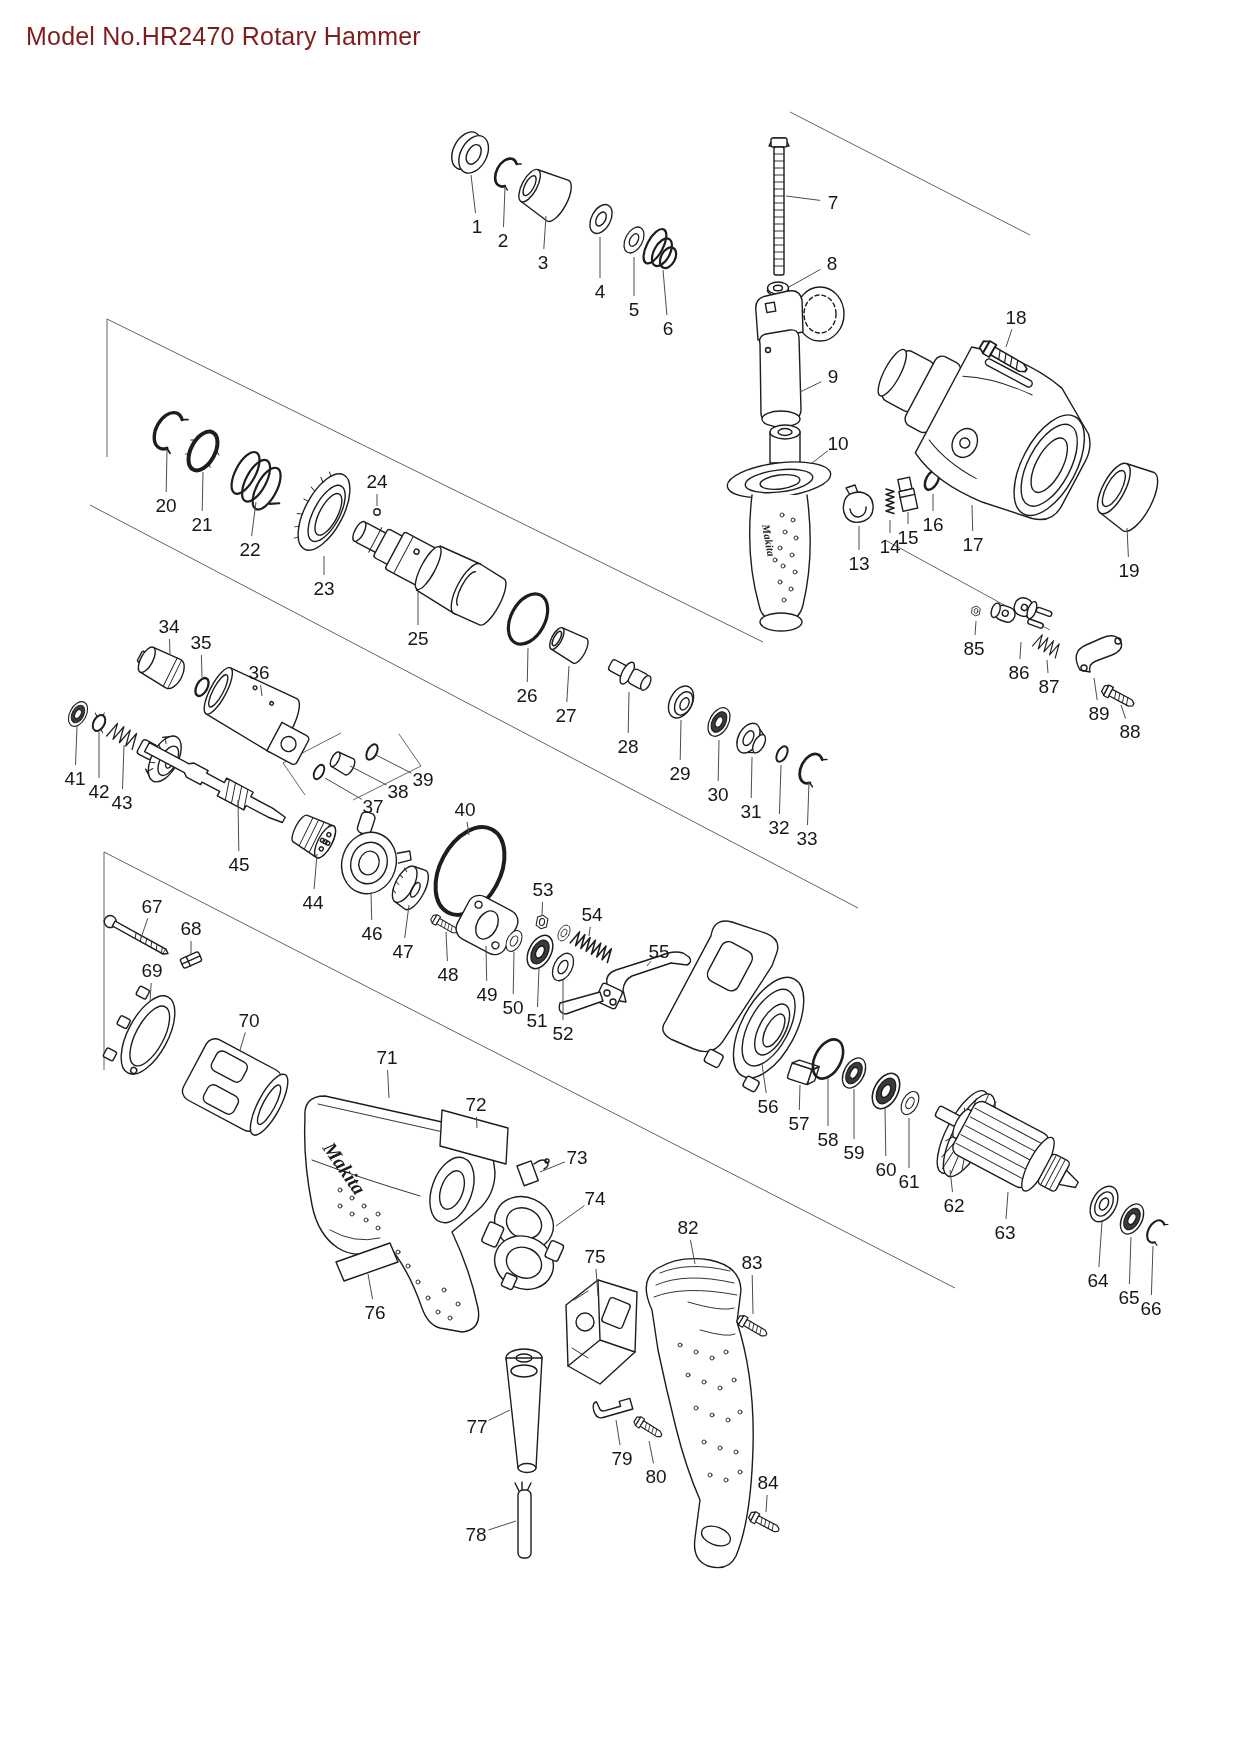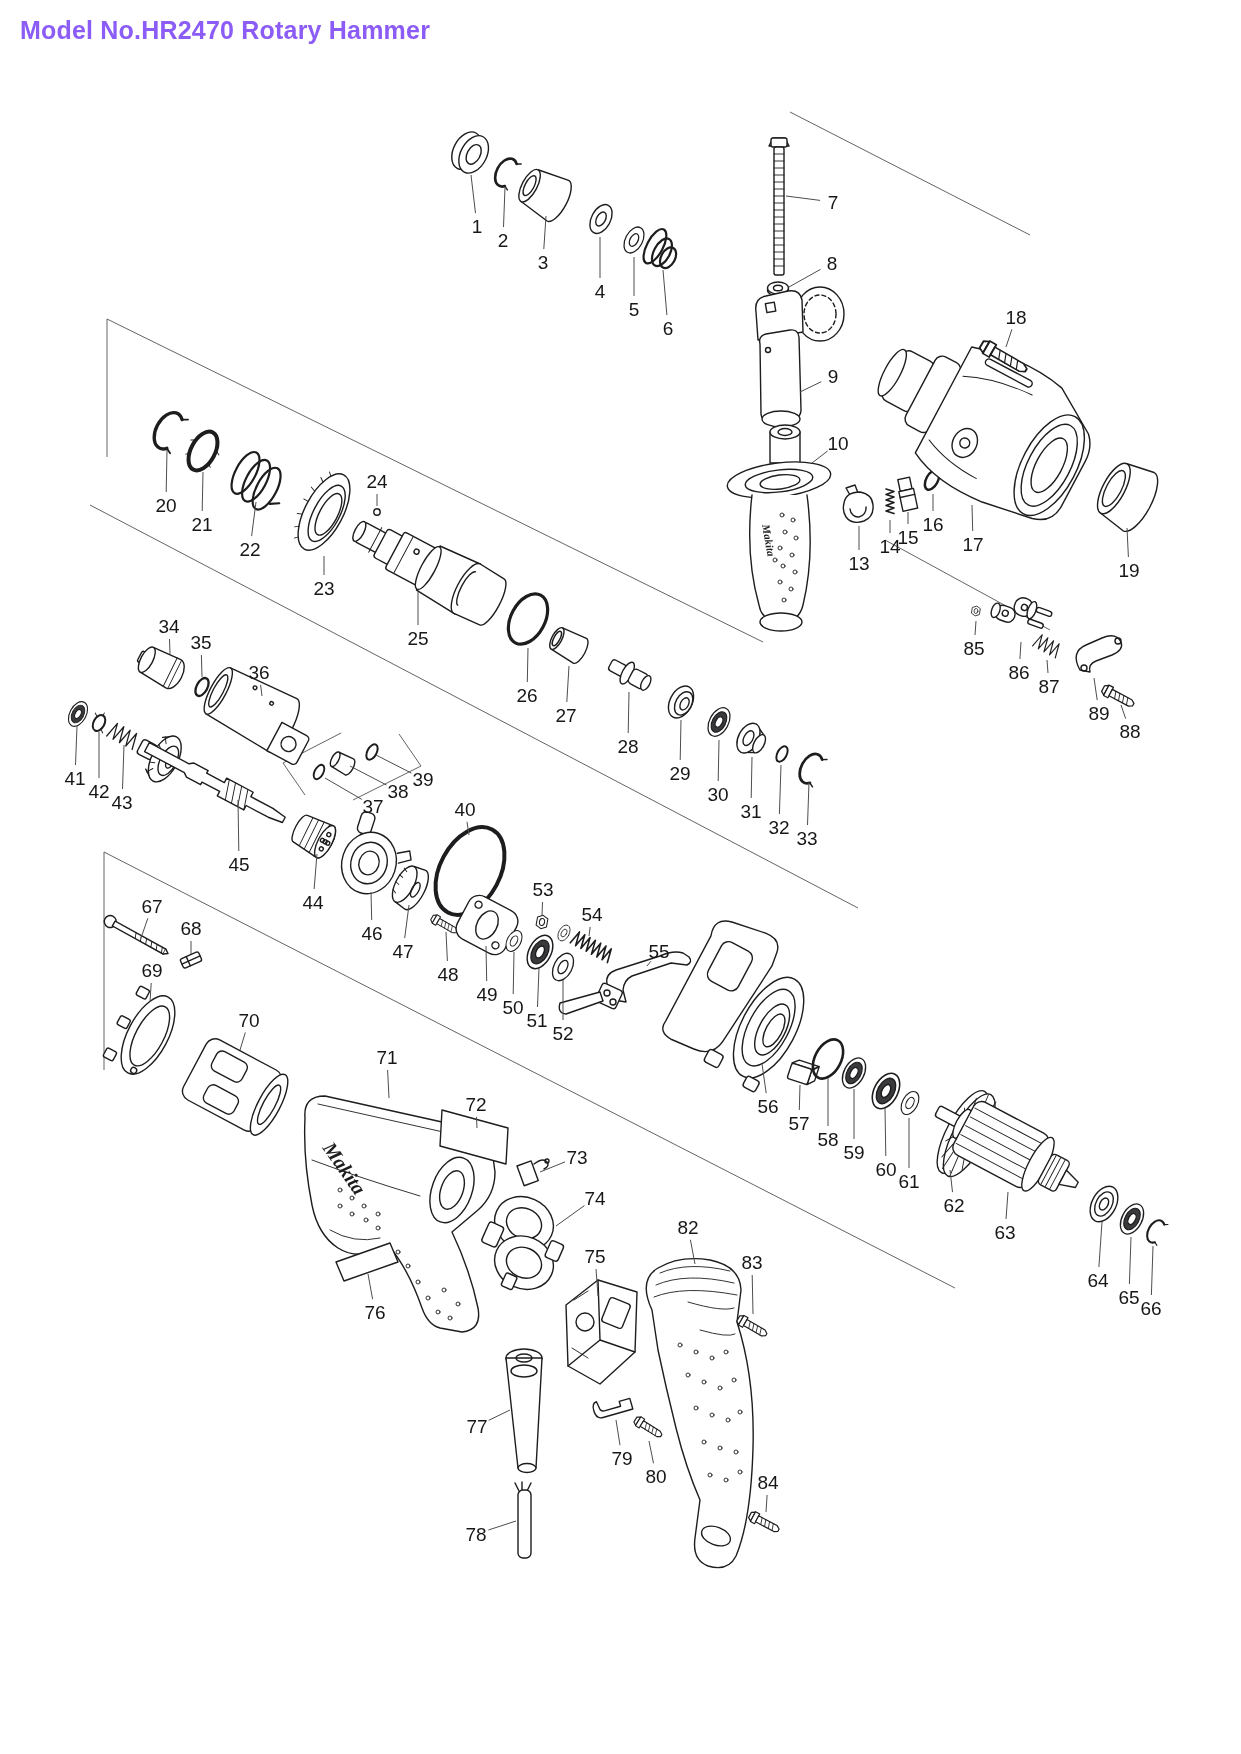--- a/index.html
+++ b/index.html
@@ -1,18 +1,18 @@
 <!DOCTYPE html>
 <html><head>
 <meta charset="utf-8">
 <style>
   html,body{margin:0;padding:0;background:#fff;}
   body{width:1241px;height:1754px;position:relative;font-family:"Liberation Sans",sans-serif;}
   .page{position:absolute;inset:0;background:#fff;}
-  h1.title{position:absolute;left:20px;top:16px;margin:0;font-size:25px;font-weight:700;color:#8b5cf6;letter-spacing:.2px;}
+  h1.title{position:absolute;left:20px;top:16px;margin:6px;font-size:25px;font-weight:400;color:#7f1d1d;letter-spacing:.2px;}
   svg.diagram{position:absolute;left:0;top:0;}
   .s{stroke:#1d1d1f;stroke-width:1.4;fill:none;stroke-linecap:round;stroke-linejoin:round}
   .f{stroke:#1d1d1f;stroke-width:1.4;fill:#fff;stroke-linecap:round;stroke-linejoin:round}
   .d{stroke:#1d1d1f;stroke-width:1.2;fill:#3a3a3c}
   .o{stroke:#1d1d1f;stroke-width:3.2;fill:none}
   .t{stroke:#1d1d1f;stroke-width:.9;fill:none;stroke-linecap:round}
   .plbl{font:19px "Liberation Sans",sans-serif;fill:#171717}
   .ldr{stroke:#4d4d4d;stroke-width:1}
   .cons{stroke:#3c3c3c;stroke-width:.8;fill:none}
   .logo{font:italic 700 11px "Liberation Serif",serif;fill:#1d1d1f}

